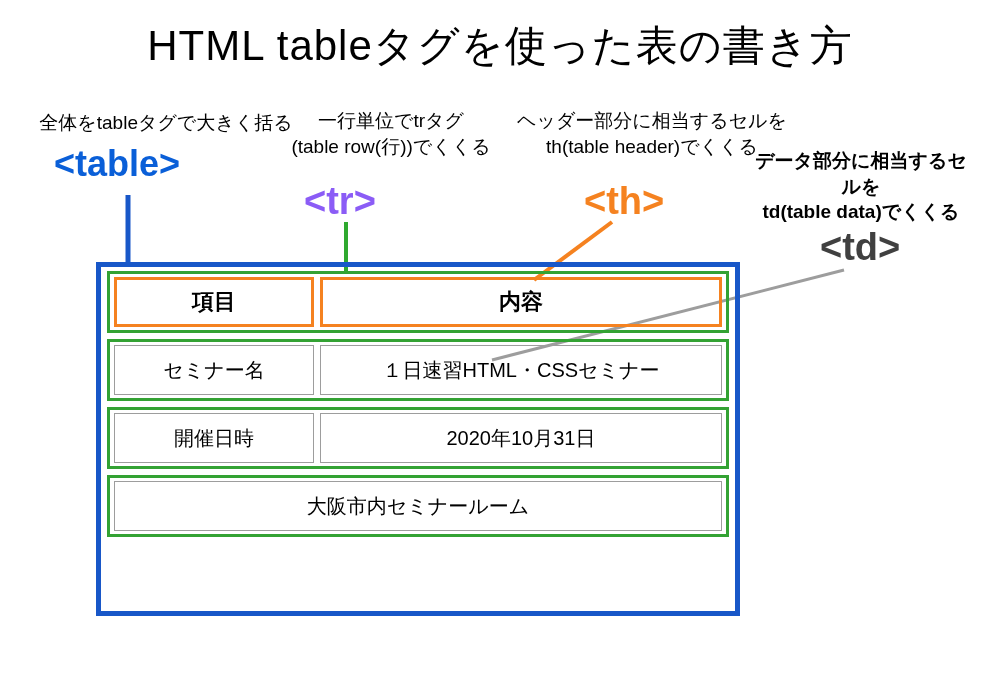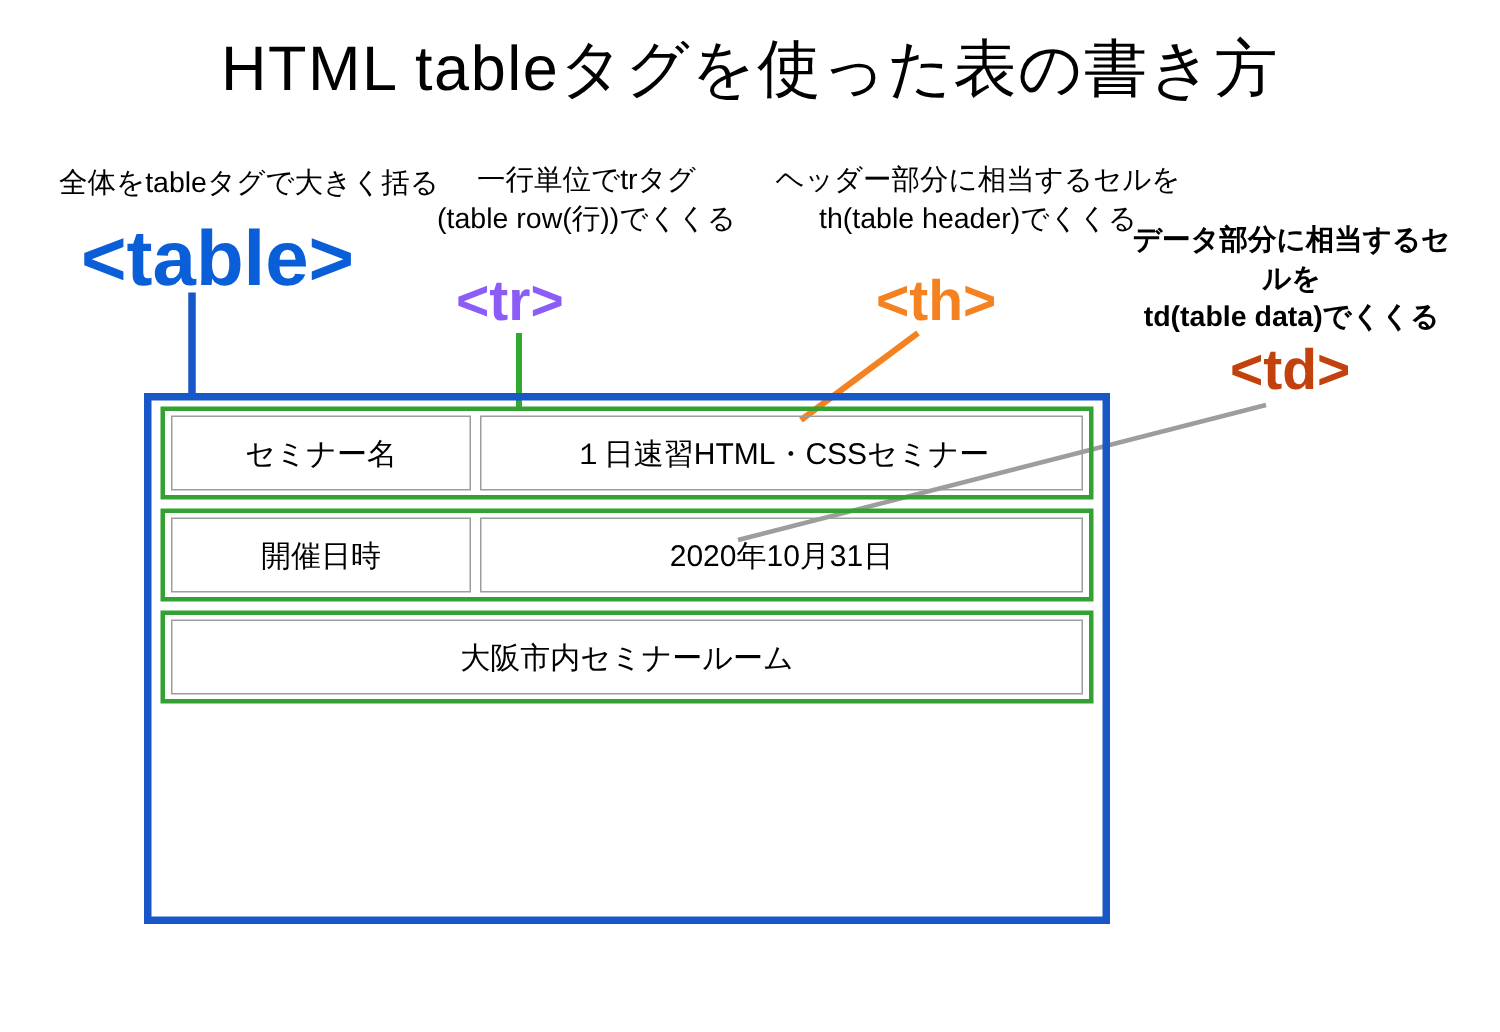--- a/index.html
+++ b/index.html
@@ -26,24 +26,24 @@
     font-size: 19px;
     text-align: center;
     line-height: 1.35;
     color: #000;
   }
   .tag-lbl {
     position: absolute;
     font-weight: 800;
     font-family: Arial, "Helvetica Neue", sans-serif;
   }
-  .tag-table { color: #0a5fd8; font-size: 52px; left: 54px; top: 143px; }
+  .tag-table { color: #0a5fd8; font-size: 36px; left: 54px; top: 143px; }
   .tag-tr    { color: #8b5cf6; font-size: 38px; left: 304px; top: 180px; }
   .tag-th    { color: #f58220; font-size: 38px; left: 584px; top: 180px; }
-  .tag-td    { color: #c2410c; font-size: 38px; left: 820px; top: 226px; }
+  .tag-td    { color: #404040; font-size: 38px; left: 820px; top: 226px; }
 
   .annot-table { left: 36px;  top: 110px; width: 260px; }
   .annot-tr    { left: 276px; top: 108px; width: 230px; }
   .annot-th    { left: 502px; top: 108px; width: 300px; }
   .annot-td    { left: 746px; top: 148px; width: 230px; font-weight: bold; }
 
   
   .tbl-outer {
     position: absolute;
     left: 96px;
@@ -106,20 +106,24 @@
 <div class="tag-lbl tag-td">&lt;td&gt;</div>
 
 <svg class="lines">
   <line x1="128" y1="195" x2="128" y2="262" stroke="#1857c8" stroke-width="5"></line>
   <line x1="346" y1="222" x2="346" y2="272" stroke="#2fa92f" stroke-width="4"></line>
   <line x1="612" y1="222" x2="534" y2="280" stroke="#f58220" stroke-width="4"></line>
   <line x1="844" y1="270" x2="492" y2="360" stroke="#9d9d9d" stroke-width="3"></line>
 </svg>
 
 <div class="tbl-outer">
+  <div class="row hdr">
+    <div class="cell left">項目</div>
+    <div class="cell right">内容</div>
+  </div>
   <div class="row body">
     <div class="cell left">セミナー名</div>
     <div class="cell right">１日速習HTML・CSSセミナー</div>
   </div>
   <div class="row body">
     <div class="cell left">開催日時</div>
     <div class="cell right">2020年10月31日</div>
   </div>
   <div class="row body">
     <div class="cell right">大阪市内セミナールーム</div>

